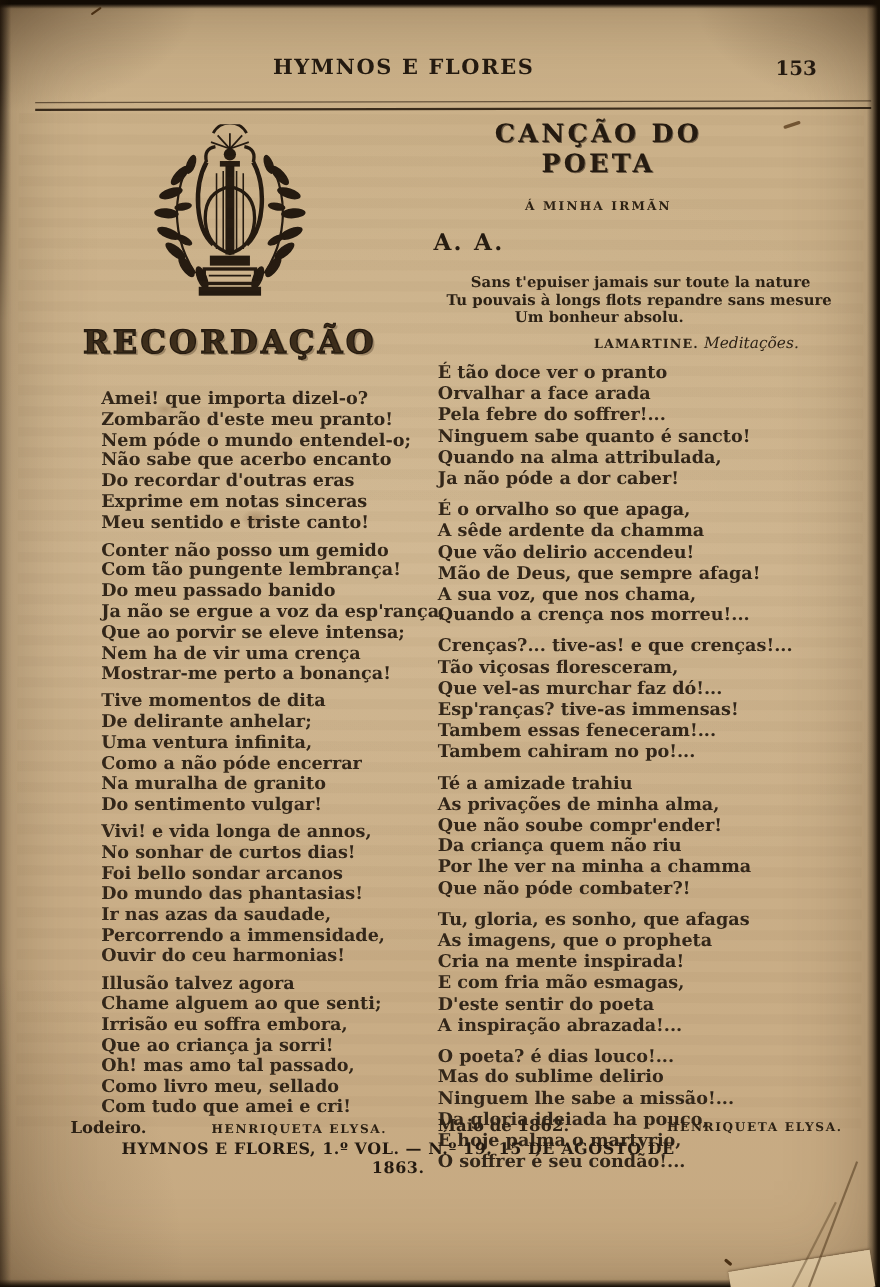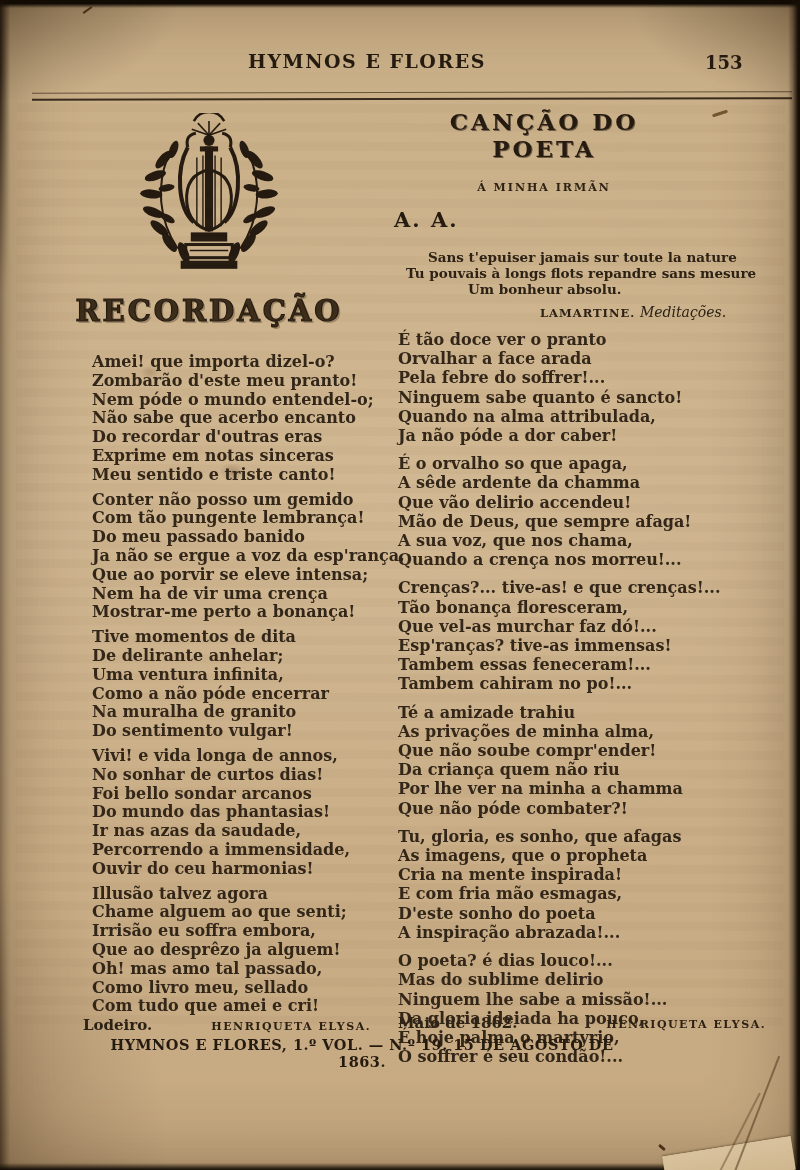--- a/index.html
+++ b/index.html
@@ -65,21 +65,21 @@
   .ep-work{font-size:14px;font-style:italic;font-weight:normal;margin-top:16px;}
   
   .stanzas{font-weight:bold;color:#322619;}
   .col-left .stanzas{margin-top:25px;padding-left:32px;font-size:16px;line-height:18.8px;}
   .col-right .stanzas{margin-top:9px;padding-left:4px;font-size:16px;line-height:19.2px;}
   .col-left .stanza{margin-bottom:6px;}
   .col-right .stanza{margin-bottom:9px;}
   .line{white-space:nowrap;}
   
   .sigrow{position:absolute;display:flex;justify-content:space-between;align-items:baseline;}
-  .sig-left{top:1016px;left:64px;width:288px;margin-left:19px;}
+  .sig-left{top:1016px;left:64px;width:288px;}
   .sig-right{top:1014px;left:398px;width:368px;text-align:right;}
   .sig-place{font-size:15px;font-weight:bold;color:#2c2115;}
   .sig-author{font-size:11px;font-weight:bold;letter-spacing:1.5px;color:#2a1f12;}
   .footer-line{position:absolute;top:1036px;left:92px;width:540px;text-align:center;
     font-size:14.5px;font-weight:bold;letter-spacing:.5px;color:#241a10;}
 </style>
 </head>
 <body>
 
 <div class="page">
@@ -183,21 +183,21 @@
           <div class="line">Foi bello sondar arcanos</div>
           <div class="line">Do mundo das phantasias!</div>
           <div class="line">Ir nas azas da saudade,</div>
           <div class="line">Percorrendo a immensidade,</div>
           <div class="line">Ouvir do ceu harmonias!</div>
         </div>
       <div class="stanza">
           <div class="line">Illusão talvez agora</div>
           <div class="line">Chame alguem ao que senti;</div>
           <div class="line">Irrisão eu soffra embora,</div>
-          <div class="line">Que ao desprêzo ja alguem!</div>
+          <div class="line">Que ao criança ja sorri!</div>
           <div class="line">Oh! mas amo tal passado,</div>
           <div class="line">Como livro meu, sellado</div>
           <div class="line">Com tudo que amei e cri!</div>
         </div>
     </div>
   </div>
 
   <div class="col col-right">
     <h2 class="orn-title title-cancao">CANÇÃO DO POETA</h2>
     <div class="dedication">Á MINHA IRMÃN</div>
@@ -225,40 +225,40 @@
       <div class="stanza">
           <div class="line">É o orvalho so que apaga,</div>
           <div class="line">A sêde ardente da chamma</div>
           <div class="line">Que vão delirio accendeu!</div>
           <div class="line">Mão de Deus, que sempre afaga!</div>
           <div class="line">A sua voz, que nos chama,</div>
           <div class="line">Quando a crença nos morreu!...</div>
         </div>
       <div class="stanza">
           <div class="line">Crenças?... tive-as! e que crenças!...</div>
-          <div class="line">Tão bonança floresceram,</div>
+          <div class="line">Tão viçosas floresceram,</div>
           <div class="line">Que vel-as murchar faz dó!...</div>
           <div class="line">Esp'ranças? tive-as immensas!</div>
           <div class="line">Tambem essas feneceram!...</div>
           <div class="line">Tambem cahiram no po!...</div>
         </div>
       <div class="stanza">
           <div class="line">Té a amizade trahiu</div>
           <div class="line">As privações de minha alma,</div>
           <div class="line">Que não soube compr'ender!</div>
           <div class="line">Da criança quem não riu</div>
           <div class="line">Por lhe ver na minha a chamma</div>
           <div class="line">Que não póde combater?!</div>
         </div>
       <div class="stanza">
           <div class="line">Tu, gloria, es sonho, que afagas</div>
           <div class="line">As imagens, que o propheta</div>
           <div class="line">Cria na mente inspirada!</div>
           <div class="line">E com fria mão esmagas,</div>
-          <div class="line">D'este sonho do poeta</div>
+          <div class="line">D'este sentir do poeta</div>
           <div class="line">A inspiração abrazada!...</div>
         </div>
       <div class="stanza">
           <div class="line">O poeta? é dias louco!...</div>
           <div class="line">Mas do sublime delirio</div>
           <div class="line">Ninguem lhe sabe a missão!...</div>
           <div class="line">Da gloria ideiada ha pouco,</div>
           <div class="line">É hoje palma o martyrio,</div>
           <div class="line">O soffrer é seu condão!...</div>
         </div>

